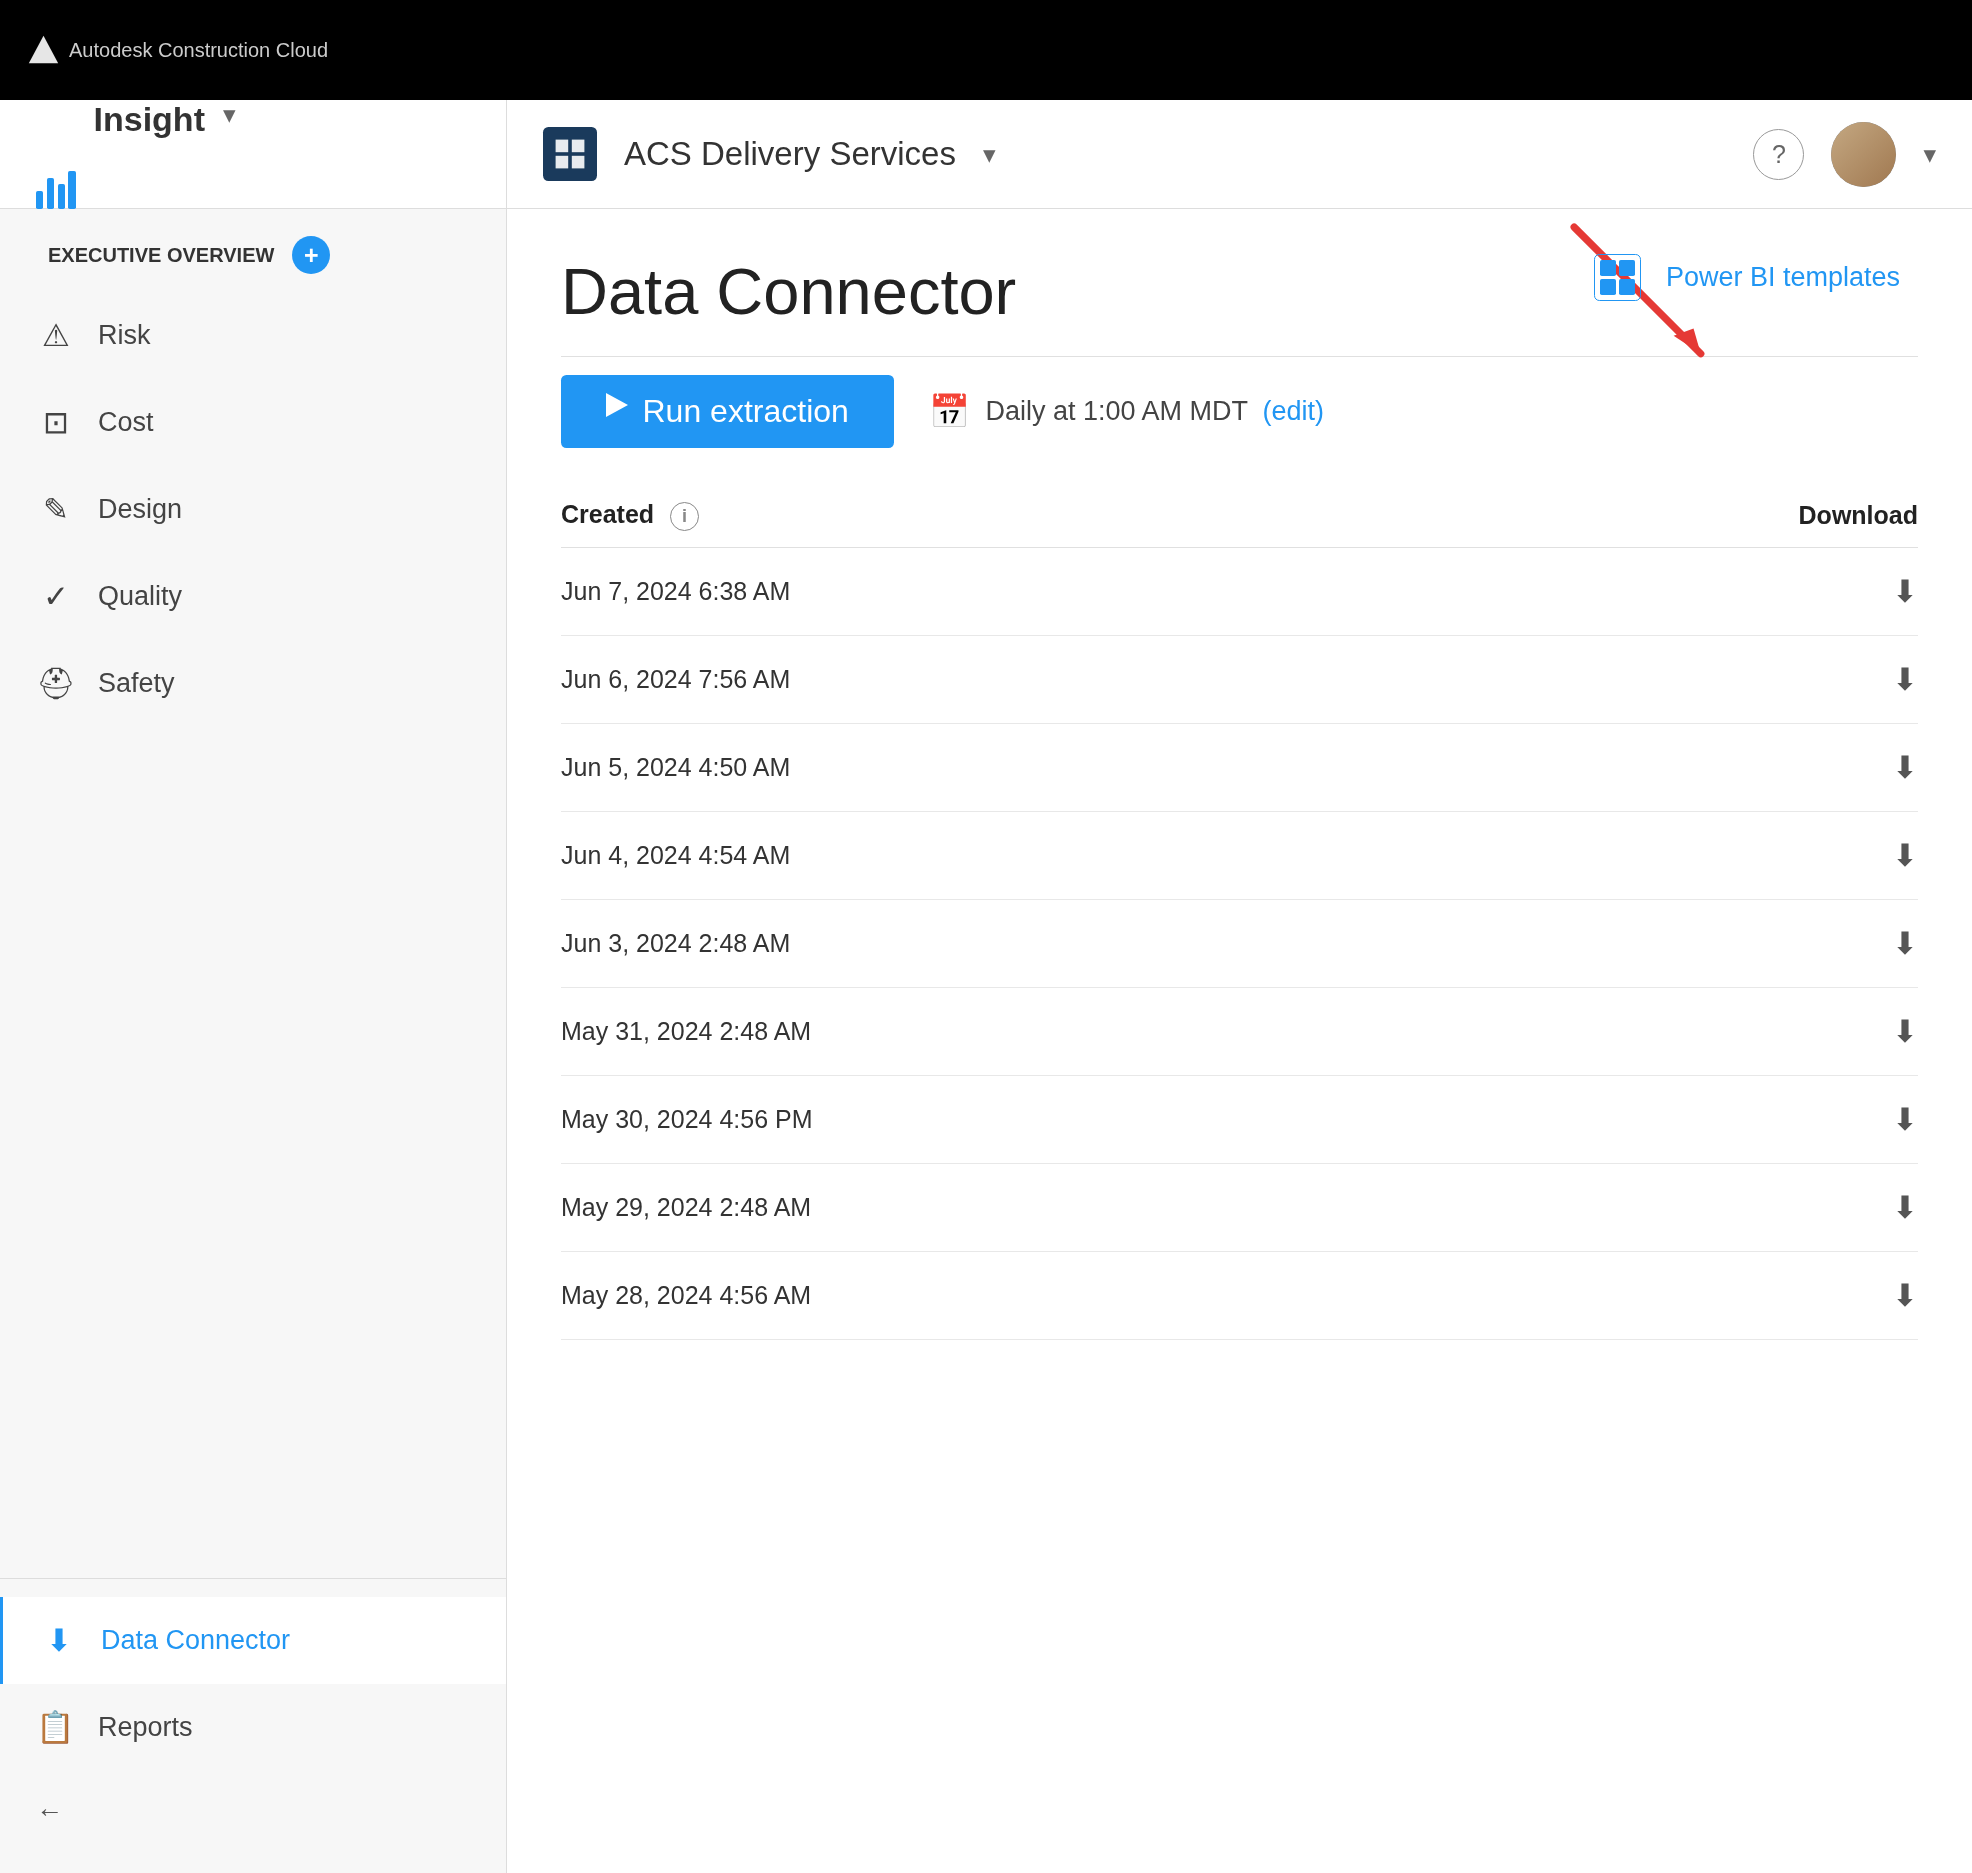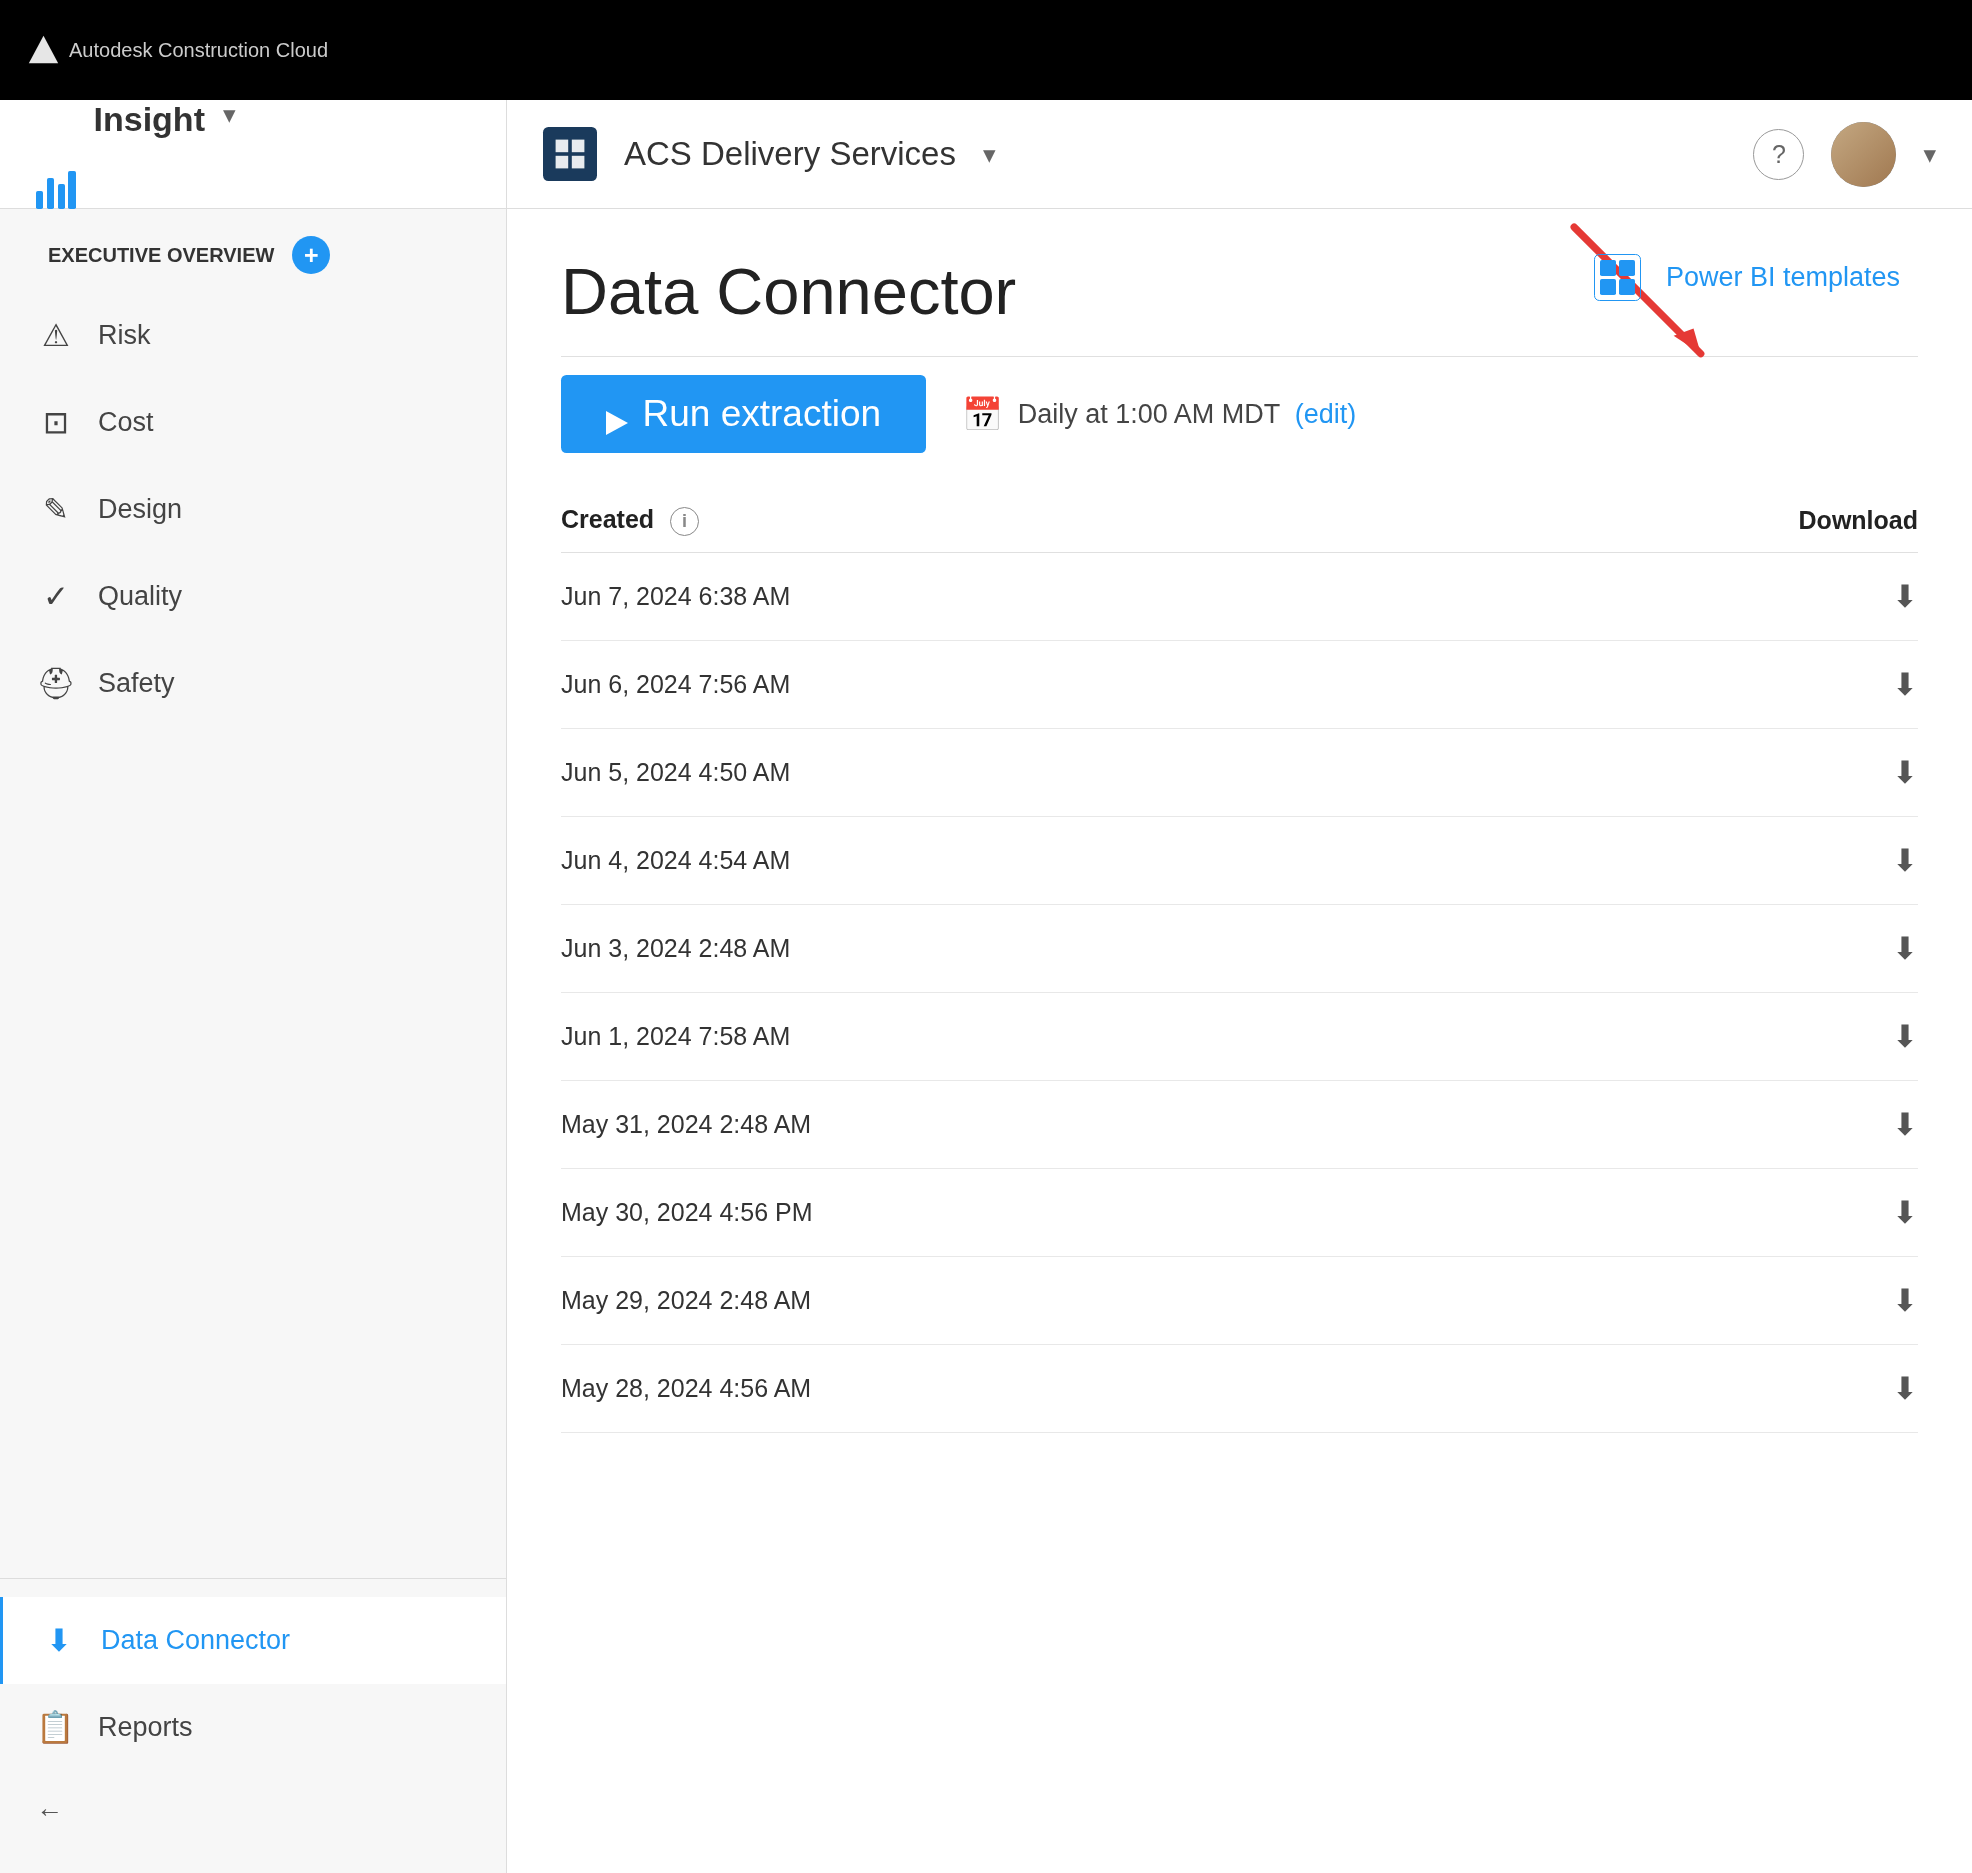--- a/index.html
+++ b/index.html
@@ -257,25 +257,25 @@
       align-items: center;
       gap: 36px;
       margin-bottom: 36px;
     }
     .run-btn {
       background: #2196f3;
       color: white;
       border: none;
       border-radius: 5.4px;
       padding: 18px 45px;
-      font-size: 37px;
+      font-size: 32px;
       font-weight: 500;
       cursor: pointer;
       display: flex;
-      align-items: flex-end;
+      align-items: flex-start;
       gap: 14.5px;
     }
     .play-icon {
       width: 0;
       height: 0;
       border-style: solid;
       border-width: 12.7px 0 12.7px 22px;
       border-color: transparent transparent transparent white;
     }
     .schedule-info {
@@ -505,26 +505,20 @@
       <span class="download-icon">⬇</span>
     </td>
   </tr>
             <tr>
     <td>Jun 3, 2024 2:48 AM</td>
     <td>
       <span class="download-icon">⬇</span>
     </td>
   </tr>
             <tr>
-    <td>Jun 1, 2024 7:58 AM</td>
-    <td>
-      <span class="download-icon">⬇</span>
-    </td>
-  </tr>
-            <tr>
     <td>May 31, 2024 2:48 AM</td>
     <td>
       <span class="download-icon">⬇</span>
     </td>
   </tr>
             <tr>
     <td>May 30, 2024 4:56 PM</td>
     <td>
       <span class="download-icon">⬇</span>
     </td>

